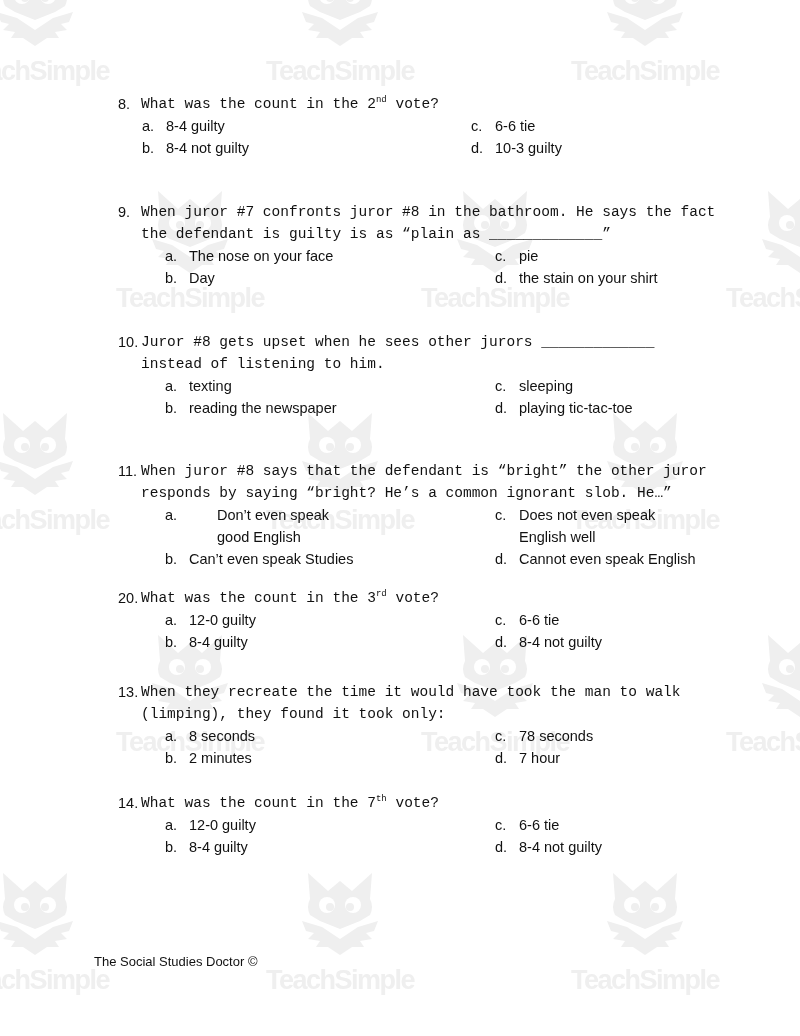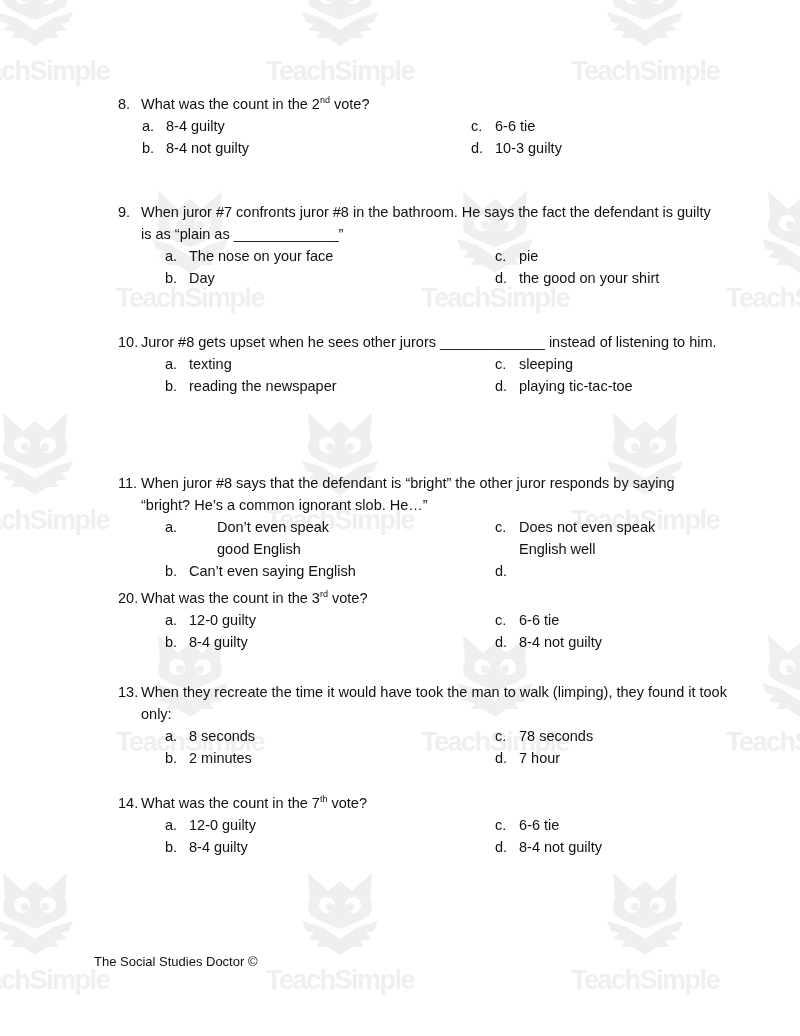--- a/index.html
+++ b/index.html
@@ -15,21 +15,21 @@
     .wm .wm-text {
       position: absolute; left: 0; width: 150px; top: 96px;
       text-align: center; font-weight: bold; font-size: 27px; letter-spacing: -1.5px;
       color: #efefef; font-family: "Liberation Sans", sans-serif;
     }
 
     .page { position: absolute; inset: 0; z-index: 1; }
     .question { position: absolute; left: 118px; width: 600px; font-size: 14.5px; line-height: 22px; }
     .q-stem { display: flex; }
     .q-num { width: 23px; flex: none; }
-    .q-text { flex: 1; }
+    .q-text { flex: 1; font-family: Liberation Mono, monospace; }
     .q-text sup { font-size: 9px; line-height: 0; vertical-align: 6px; }
     .options { position: relative; }
     .opt { position: absolute; display: flex; font-size: 14.5px; line-height: 22px; }
     .opt .letter { width: 24px; flex: none; }
     .opt .otext { white-space: normal; }
 
     .footer {
       position: absolute; left: 94px; top: 954px; font-size: 13px; color: #111;
     }
   </style>
@@ -364,21 +364,21 @@
       <div class="opt" style="left:47px;top:22px;">
           <span class="letter">b.</span>
           <span class="otext">Day</span>
         </div>
       <div class="opt" style="left:377px;top:0;">
           <span class="letter">c.</span>
           <span class="otext">pie</span>
         </div>
       <div class="opt" style="left:377px;top:22px;">
           <span class="letter">d.</span>
-          <span class="otext">the good on your shirt</span>
+          <span class="otext">the stain on your shirt</span>
         </div>
     </div>
   </div>
 
   <div class="question" style="top:331px;">
     <div class="q-stem">
       <span class="q-num">10.</span>
       <span class="q-text">Juror #8 gets upset when he sees other jurors _____________ instead of listening to him.</span>
     </div>
     <div class="options">
@@ -394,40 +394,41 @@
           <span class="letter">c.</span>
           <span class="otext">sleeping</span>
         </div>
       <div class="opt" style="left:377px;top:22px;">
           <span class="letter">d.</span>
           <span class="otext">playing tic-tac-toe</span>
         </div>
     </div>
   </div>
 
-  <div class="question" style="top:472px;">
+  <div class="question" style="top:460px;">
     <div class="q-stem">
       <span class="q-num">11.</span>
       <span class="q-text">When juror #8 says that the defendant is “bright” the other juror responds by saying “bright? He’s a common ignorant slob. He…”</span>
     </div>
     <div class="options">
       <div class="opt" style="left:47px;top:0;width:200px;">
           <span class="letter">a.</span>
           <span class="otext" style="width:160px;margin-left:28px;">Don’t even speak good English</span>
         </div>
       <div class="opt" style="left:47px;top:44px;">
           <span class="letter">b.</span>
-          <span class="otext">Can’t even saying English</span>
+          <span class="otext">Can’t even speak Studies</span>
         </div>
       <div class="opt" style="left:377px;top:0;width:215px;">
           <span class="letter">c.</span>
           <span class="otext" style="width:185px;">Does not even speak English well</span>
         </div>
       <div class="opt" style="left:377px;top:44px;">
           <span class="letter">d.</span>
+          <span class="otext">Cannot even speak English</span>
         </div>
     </div>
   </div>
 
   <div class="question" style="top:587px;">
     <div class="q-stem">
       <span class="q-num">20.</span>
       <span class="q-text"><span>What was the count in the 3</span><sup>rd</sup><span> vote?</span></span>
     </div>
     <div class="options">

